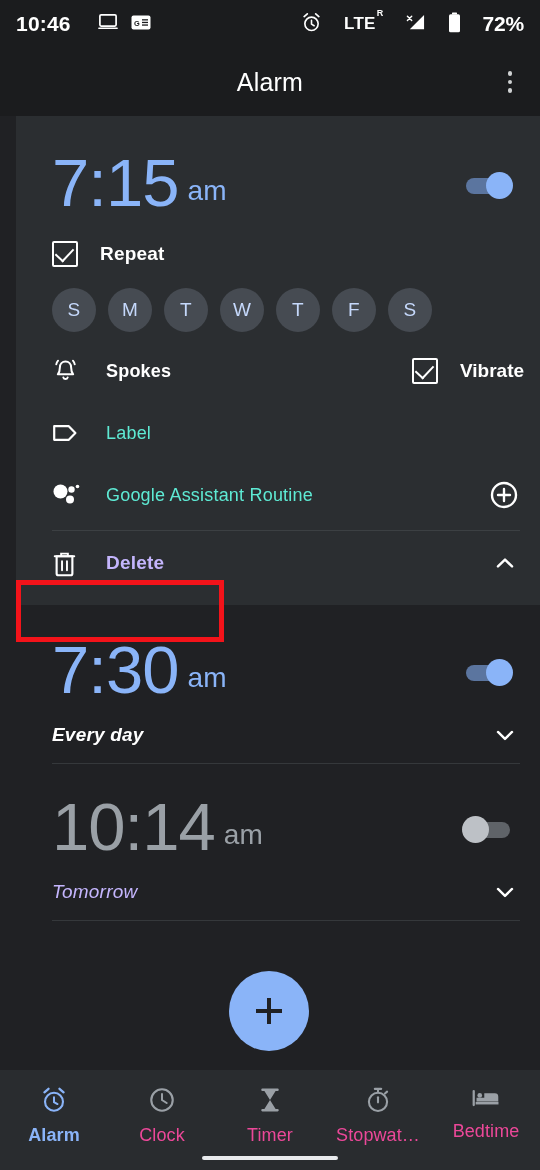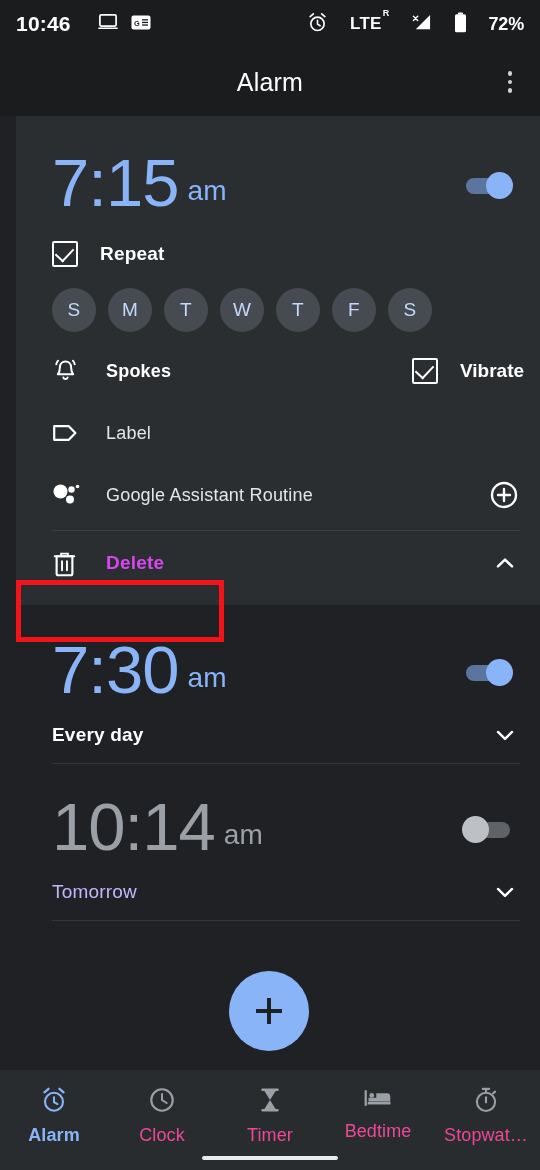--- a/index.html
+++ b/index.html
@@ -15,21 +15,21 @@
   .statusbar {
     position:absolute; top:0; left:0; width:540px; height:48px;
     background:#1b1c1e; color:#fff;
     display:flex; align-items:center; padding:0 16px;
   }
   .sb-time { font-size:21px; font-weight:bold; letter-spacing:.2px; margin-right:14px; }
   .sb-left { display:flex; align-items:center; gap:12px; }
   .sb-right { margin-left:auto; display:flex; align-items:center; gap:22px;text-align:right; }
   .sb-lte { font-size:17px; font-weight:bold; letter-spacing:.3px; position:relative; }
   .sb-lte sup { font-size:9px; position:relative; top:-6px; left:1px; font-weight:bold; }
-  .sb-batt-pct { font-size:18px; font-weight:bold; letter-spacing:-.2px; }
+  .sb-batt-pct { font-size:21px; font-weight:bold; letter-spacing:-.2px; }
 
   
   .appbar {
     position:absolute; top:48px; left:0; width:540px; height:68px;
     background:#1b1c1e;
     display:flex; align-items:center; justify-content:center;
   }
   .appbar-title { color:#fff; font-size:25px; letter-spacing:.2px; }
   .overflow {
     position:absolute; right:0px; top:0; width:60px; height:68px;
@@ -80,37 +80,37 @@
     width:44px; height:44px; border-radius:50%;
     background:#464b52; color:#c5d8fb;
     display:flex; align-items:center; justify-content:center;
     font-size:19px; letter-spacing:.2px;
   }
 
   .opt-row { display:flex; align-items:center; height:62px; position:relative; }
   .opt-icon { width:32px; display:flex; align-items:center; justify-content:flex-start; flex:none; }
   .opt-text { margin-left:22px; font-size:18px; letter-spacing:.2px; }
   .opt-text.bright { color:#fff; font-weight:bold; }
-  .opt-text.dim    { color:#e5e5e5; }
+  .opt-text.dim    { color:#5eead4; }
   .vibrate-group { position:absolute; left:334px; display:flex; align-items:center;padding-left:26px; }
   .vibrate-group .vlabel { color:#fff; font-size:19px; font-weight:bold; margin-left:22px; }
   .plus-circle { position:absolute; right:1px; width:30px; height:30px; }
 
   .divider { height:1px; background:#3c4043; margin:4px 0 0 0; }
 
   .delete-row { display:flex; align-items:center; height:64px; position:relative; }
-  .delete-label { color:#d946ef; font-size:19px; font-weight:bold; margin-left:22px; letter-spacing:.2px; }
+  .delete-label { color:#c4b5fd; font-size:19px; font-weight:bold; margin-left:22px; letter-spacing:.2px; }
   .chev { position:absolute; right:2px; width:26px; height:26px; }
 
   .redbox {
     position:absolute; left:16px; top:580px; width:208px; height:62px;
     border:5px solid #f3131a; pointer-events:none;
   }
 
-  .sub-row { display:flex; align-items:center; height:56px; position:relative; }
+  .sub-row { display:flex; align-items:center; height:56px; position:relative;font-style:italic; }
   .sub-text { font-size:19px; letter-spacing:.2px; }
   .sub-text.bright { color:#ffffff; font-weight:bold; }
   .sub-text.dim { color:#c4b5fd; }
   .row-divider { height:1px; background:#35383b; margin:0 36px; }
 
   
   .fab {
     position:absolute; left:229px; top:971px; width:80px; height:80px;
     border-radius:50%; background:#8ab4f8;
     display:flex; align-items:center; justify-content:center; z-index:5;
@@ -357,39 +357,39 @@
         <svg width="28" height="28" viewBox="0 0 24 24">
           <path d="M5.5 3.2h13M5.5 20.8h13" stroke="#9aa0a6" stroke-width="2" stroke-linecap="round"></path>
           <path d="M6.8 3.6 L17.2 3.6 L12 12 L17.2 20.4 L6.8 20.4 L12 12 Z" fill="#9aa0a6"></path>
         </svg>
       </span>
       <span class="nav-label">Timer</span>
     </div>
 
     <div class="nav-item">
       <span>
-        <svg width="28" height="24" viewBox="0 0 26 20">
-          <path d="M1.6 3.6v13" stroke="#9aa0a6" stroke-width="2.1" stroke-linecap="round"></path>
-          <circle cx="7.2" cy="7.6" r="2.2" fill="#9aa0a6"></circle>
-          <path d="M11.4 5.6h9.8a3.2 3.2 0 0 1 3.2 3.2v4.4H4.2V9.8h7.2z" fill="#9aa0a6"></path>
-          <path d="M3.4 13.6h21.2v2.4H3.4z" fill="#9aa0a6"></path>
-        </svg>
-      </span>
-      <span class="nav-label">Bedtime</span>
-    </div>
-
-    <div class="nav-item">
-      <span>
         <svg width="28" height="28" viewBox="0 0 24 24">
           <circle cx="12" cy="13.6" r="7.8" fill="none" stroke="#9aa0a6" stroke-width="1.8"></circle>
           <path d="M12 9.6v4.4" fill="none" stroke="#9aa0a6" stroke-width="1.8" stroke-linecap="round"></path>
           <path d="M9.4 2.4h5.2" stroke="#9aa0a6" stroke-width="2" stroke-linecap="round"></path>
           <path d="M12 2.6v2.9" stroke="#9aa0a6" stroke-width="1.8"></path>
           <path d="M18 6.4l1.8-1.6" stroke="#9aa0a6" stroke-width="1.8" stroke-linecap="round"></path>
         </svg>
       </span>
       <span class="nav-label">Stopwat…</span>
     </div>
 
+    <div class="nav-item">
+      <span>
+        <svg width="28" height="24" viewBox="0 0 26 20">
+          <path d="M1.6 3.6v13" stroke="#9aa0a6" stroke-width="2.1" stroke-linecap="round"></path>
+          <circle cx="7.2" cy="7.6" r="2.2" fill="#9aa0a6"></circle>
+          <path d="M11.4 5.6h9.8a3.2 3.2 0 0 1 3.2 3.2v4.4H4.2V9.8h7.2z" fill="#9aa0a6"></path>
+          <path d="M3.4 13.6h21.2v2.4H3.4z" fill="#9aa0a6"></path>
+        </svg>
+      </span>
+      <span class="nav-label">Bedtime</span>
+    </div>
+
     <div class="gesture-bar"></div>
   </div>
 
 </div>
 
 </body></html>

